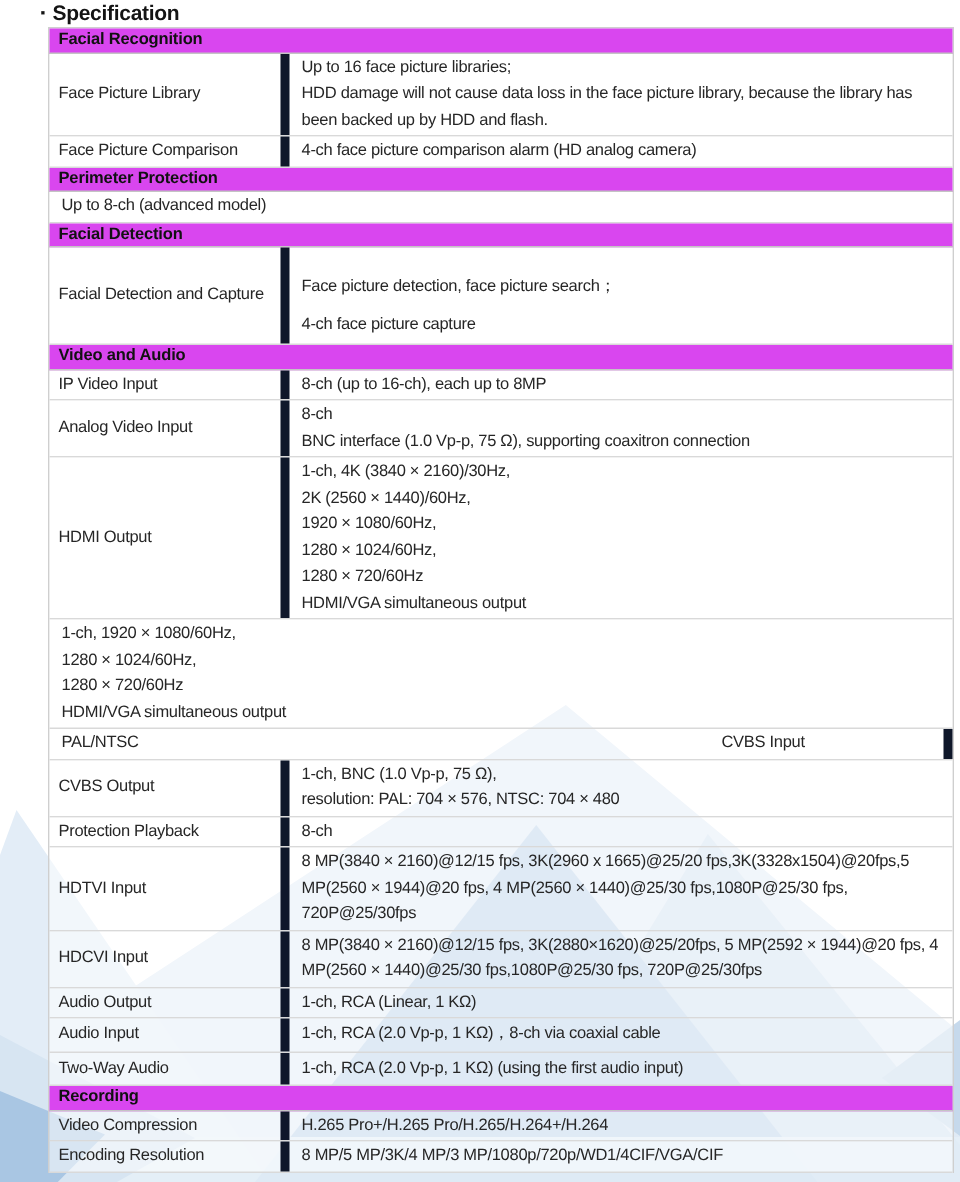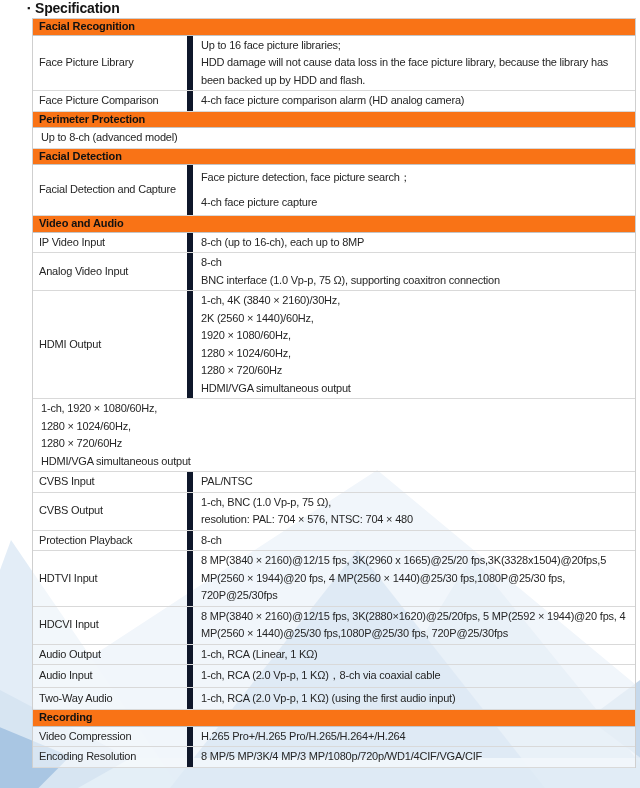--- a/index.html
+++ b/index.html
@@ -36,42 +36,42 @@
   .page-title .bullet { font-size:9px; line-height:14px; }
 
   
   .spec-table {
     position:absolute; left:32px; top:18px; width:604px; z-index:1;
     border:1px solid #cfcfcf; border-bottom:none;
     box-sizing:border-box;
   }
   .trow { display:flex; border-bottom:1px solid #d9d9d9; background:rgba(255,255,255,0.55); }
   .trow.section {
-    background:#f97316; border-bottom:1px solid #c4c4c4;
+    background:#d946ef; border-bottom:1px solid #c4c4c4;
   }
   .section-label {
     font-size:11px; font-weight:bold; color:#111;
     padding:1px 0 1px 6px; line-height:13.5px; letter-spacing:-0.1px;
   }
   .cell { font-size:11px; line-height:17.5px; letter-spacing:-0.2px; box-sizing:border-box; }
   .cell.label {
     flex:0 0 160px; width:160px;
     border-right:6px solid #0f172a;
     padding:0 4px 0 6px;
     display:flex; align-items:center;
   }
   .cell.value {
     flex:1; min-width:0;
     padding:1px 8px;
     display:flex; flex-direction:column; 
     min-height:16px;
   }
   .vline { min-height:17px; }
   
-  .row-6 .cell.value { row-gap:7px; padding-top:4px; padding-bottom:4px; }
+  .row-6 .cell.value { row-gap:7px; padding-top:18px; padding-bottom:4px; }
   .row-19 .cell.value, .row-20 .cell.value { padding-top:2px; padding-bottom:2px; }
 </style>
 </head>
 <body>
 
 <div class="wm" id="wmA"></div>
 <div class="wm" id="wmG"></div>
 <div class="wm" id="wmC"></div>
 <div class="wm" id="wmB"></div>
 <div class="wm" id="wmBand"></div>
@@ -160,25 +160,25 @@
     </div>
     <div class="trow body row-11">
       <div class="cell value">
         <div class="vline">1-ch, 1920 × 1080/60Hz,</div>
         <div class="vline">1280 × 1024/60Hz,</div>
         <div class="vline">1280 × 720/60Hz</div>
         <div class="vline">HDMI/VGA simultaneous output</div>
       </div>
     </div>
     <div class="trow body row-12">
+      <div class="cell value">
+        <div class="vline">PAL/NTSC</div>
+      </div>
       <div class="cell label">
         <span>CVBS Input</span>
-      </div>
-      <div class="cell value">
-        <div class="vline">PAL/NTSC</div>
       </div>
     </div>
     <div class="trow body row-13">
       <div class="cell label">
         <span>CVBS Output</span>
       </div>
       <div class="cell value">
         <div class="vline">1-ch, BNC (1.0 Vp-p, 75 Ω),</div>
         <div class="vline">resolution: PAL: 704 × 576, NTSC: 704 × 480</div>
       </div>

